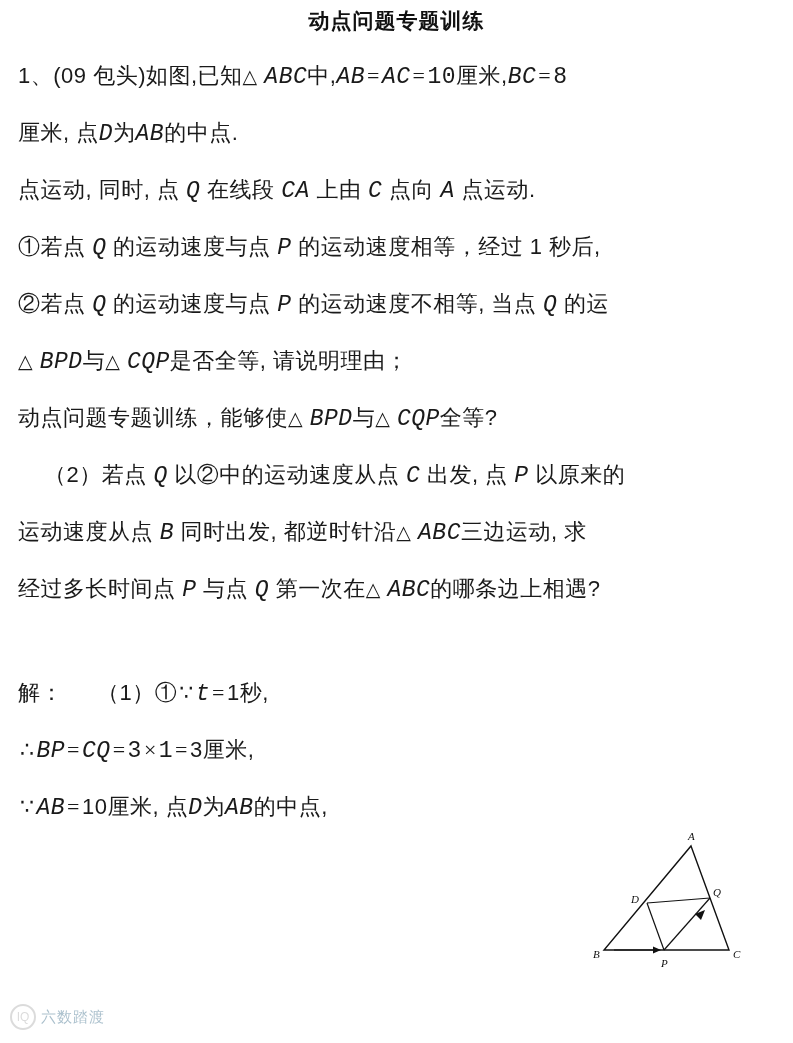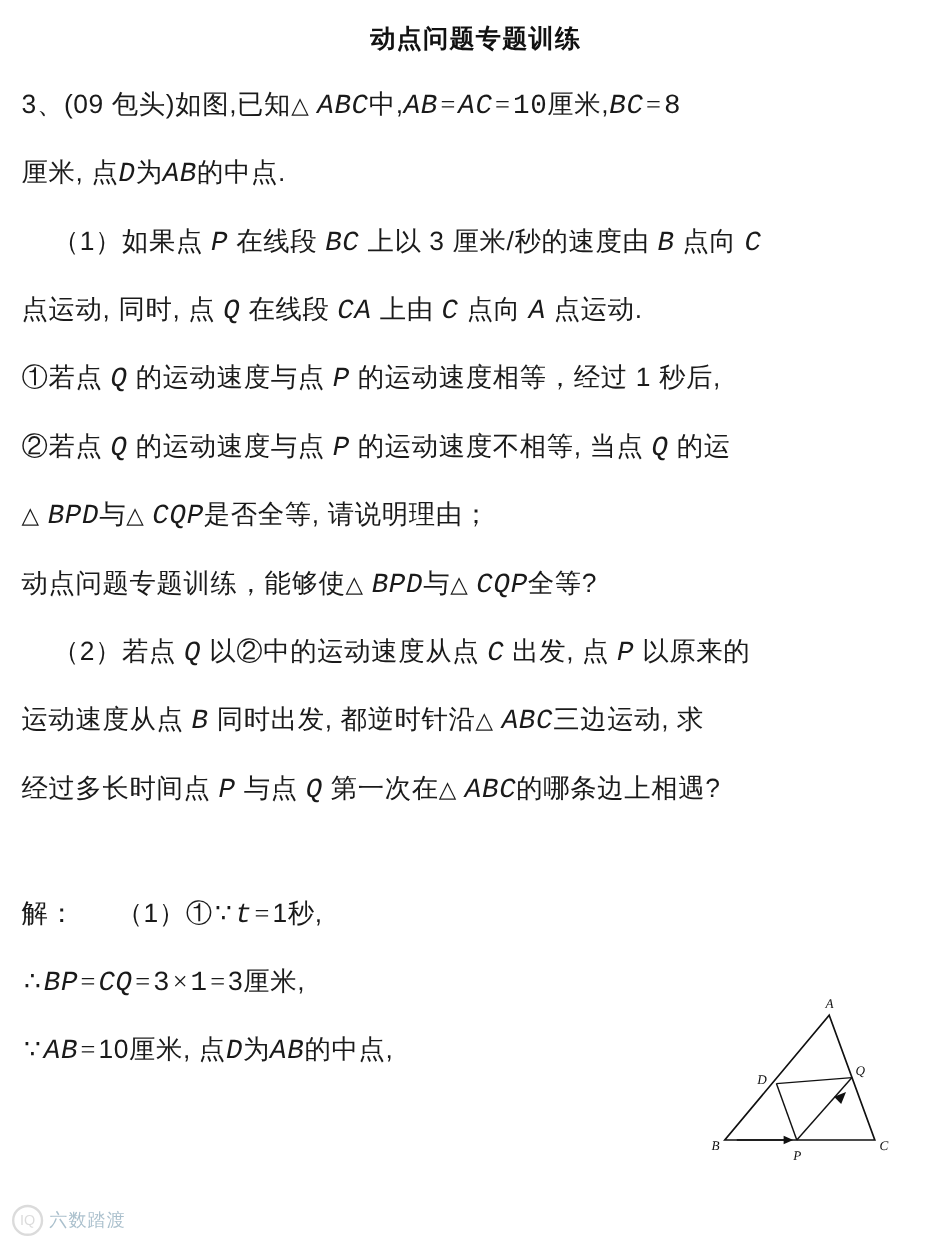--- a/index.html
+++ b/index.html
@@ -13,21 +13,21 @@
     position: relative;
     font-family: "Liberation Serif", serif;
     color: #1a1a1a;
     overflow: hidden;
   }
   .page {
     width: 793px;
     height: 1043px;
     position: relative;
     box-sizing: border-box;
-    padding: 14px 18px 0 18px;
+    padding: 3px 18px 0 18px;
   }
   .doc-title {
     text-align: center;
     font-family: "Liberation Sans", sans-serif;
     font-size: 21px;
     font-weight: 700;
     letter-spacing: 1px;
     margin: 4px 0 14px 0;
     color: #111;
   }
@@ -113,30 +113,27 @@
   }
 </style>
 </head>
 <body>
 
 <div class="page">
 
   <div class="doc-title">动点问题专题训练</div>
 
   <div class="para">
-    <span>3、(09 包头)</span><span>如图,已知</span><span class="tri">△</span>&nbsp;<span class="mi">ABC</span><span>中,</span><span class="mi">AB</span><span class="op">=</span><span class="mi">AC</span><span class="op">=</span><span class="mn">10</span><span>厘米,</span><span class="mi">BC</span><span class="op">=</span><span class="mn">8</span>
+    <span>1、(09 包头)</span><span>如图,已知</span><span class="tri">△</span>&nbsp;<span class="mi">ABC</span><span>中,</span><span class="mi">AB</span><span class="op">=</span><span class="mi">AC</span><span class="op">=</span><span class="mn">10</span><span>厘米,</span><span class="mi">BC</span><span class="op">=</span><span class="mn">8</span>
   </div>
 
   <div class="para">
     <span>厘米, 点</span><span class="mi">D</span><span>为</span><span class="mi">AB</span><span>的中点.</span>
   </div>
 
-  <div class="para indent">
-    <span>（1）</span><span>如果点</span>&nbsp;<span class="mi">P</span>&nbsp;<span>在线段</span>&nbsp;<span class="mi">BC</span>&nbsp;<span>上以 3 厘米/秒的速度由</span>&nbsp;<span class="mi">B</span>&nbsp;<span>点向</span>&nbsp;<span class="mi">C</span>
-  </div>
 
   <div class="para">
     <span>点运动, 同时, 点</span>&nbsp;<span class="mi">Q</span>&nbsp;<span>在线段</span>&nbsp;<span class="mi">CA</span>&nbsp;<span>上由</span>&nbsp;<span class="mi">C</span>&nbsp;<span>点向</span>&nbsp;<span class="mi">A</span>&nbsp;<span>点运动.</span>
   </div>
 
   <div class="para">
     <span>①</span><span>若点</span>&nbsp;<span class="mi">Q</span>&nbsp;<span>的运动速度与点</span>&nbsp;<span class="mi">P</span>&nbsp;<span>的运动速度相等，经过 1 秒后,</span>
   </div>
 
   <div class="para">

